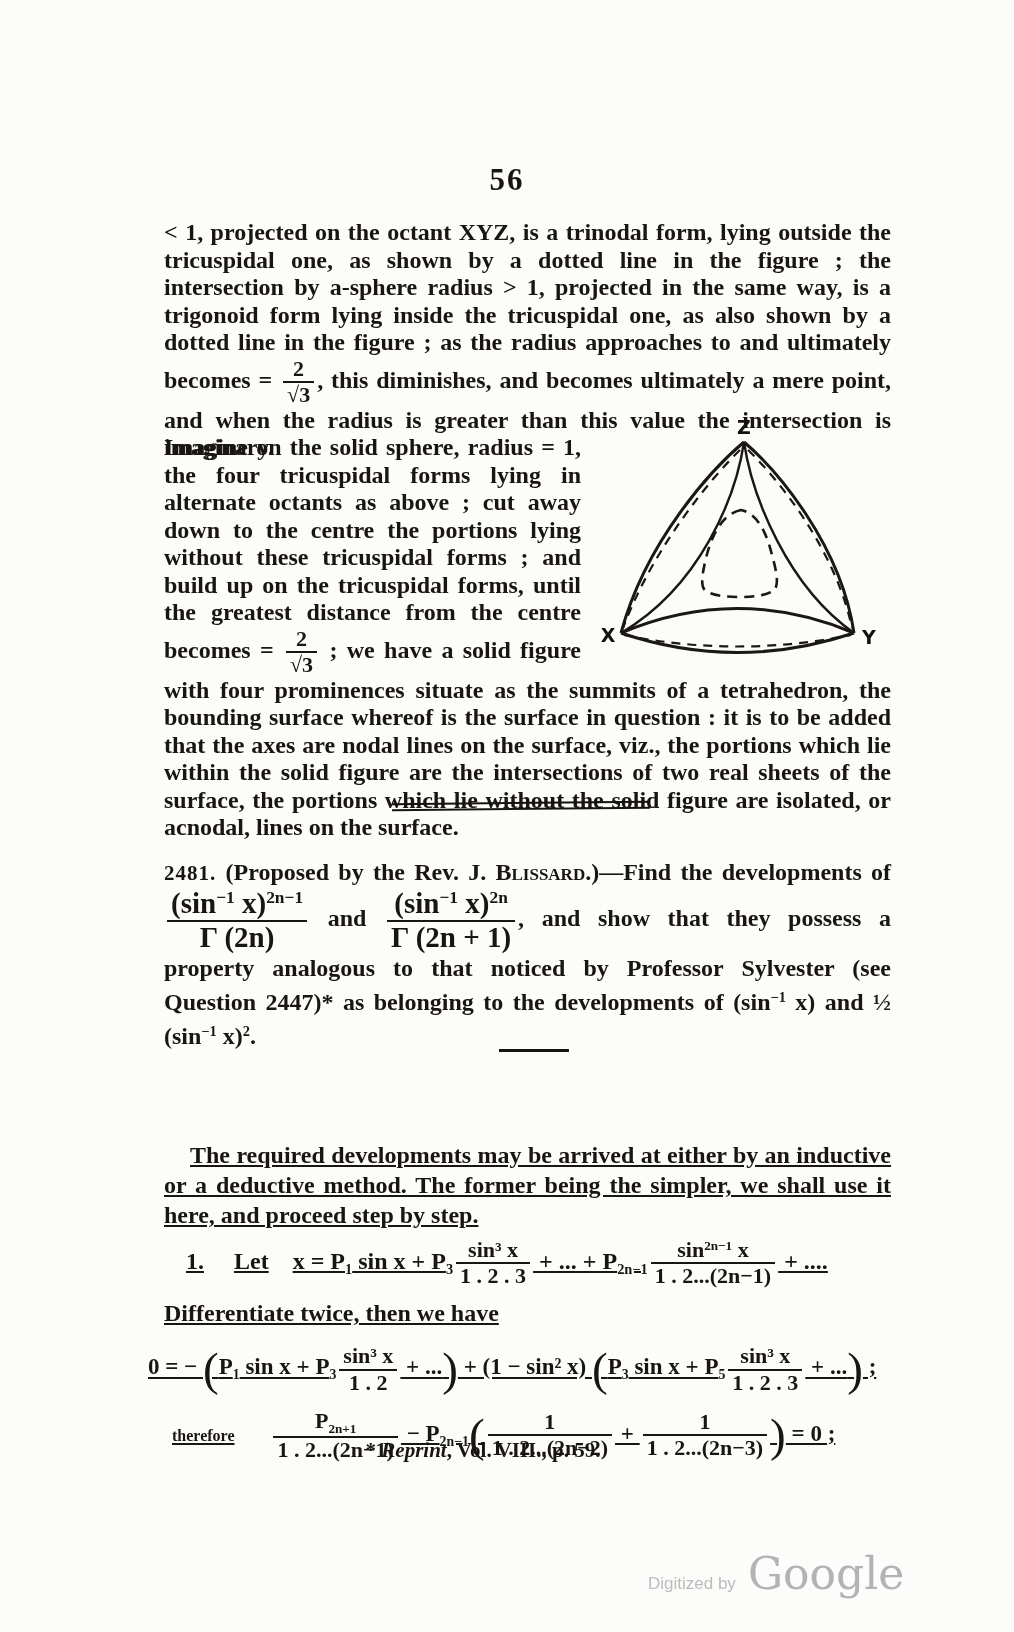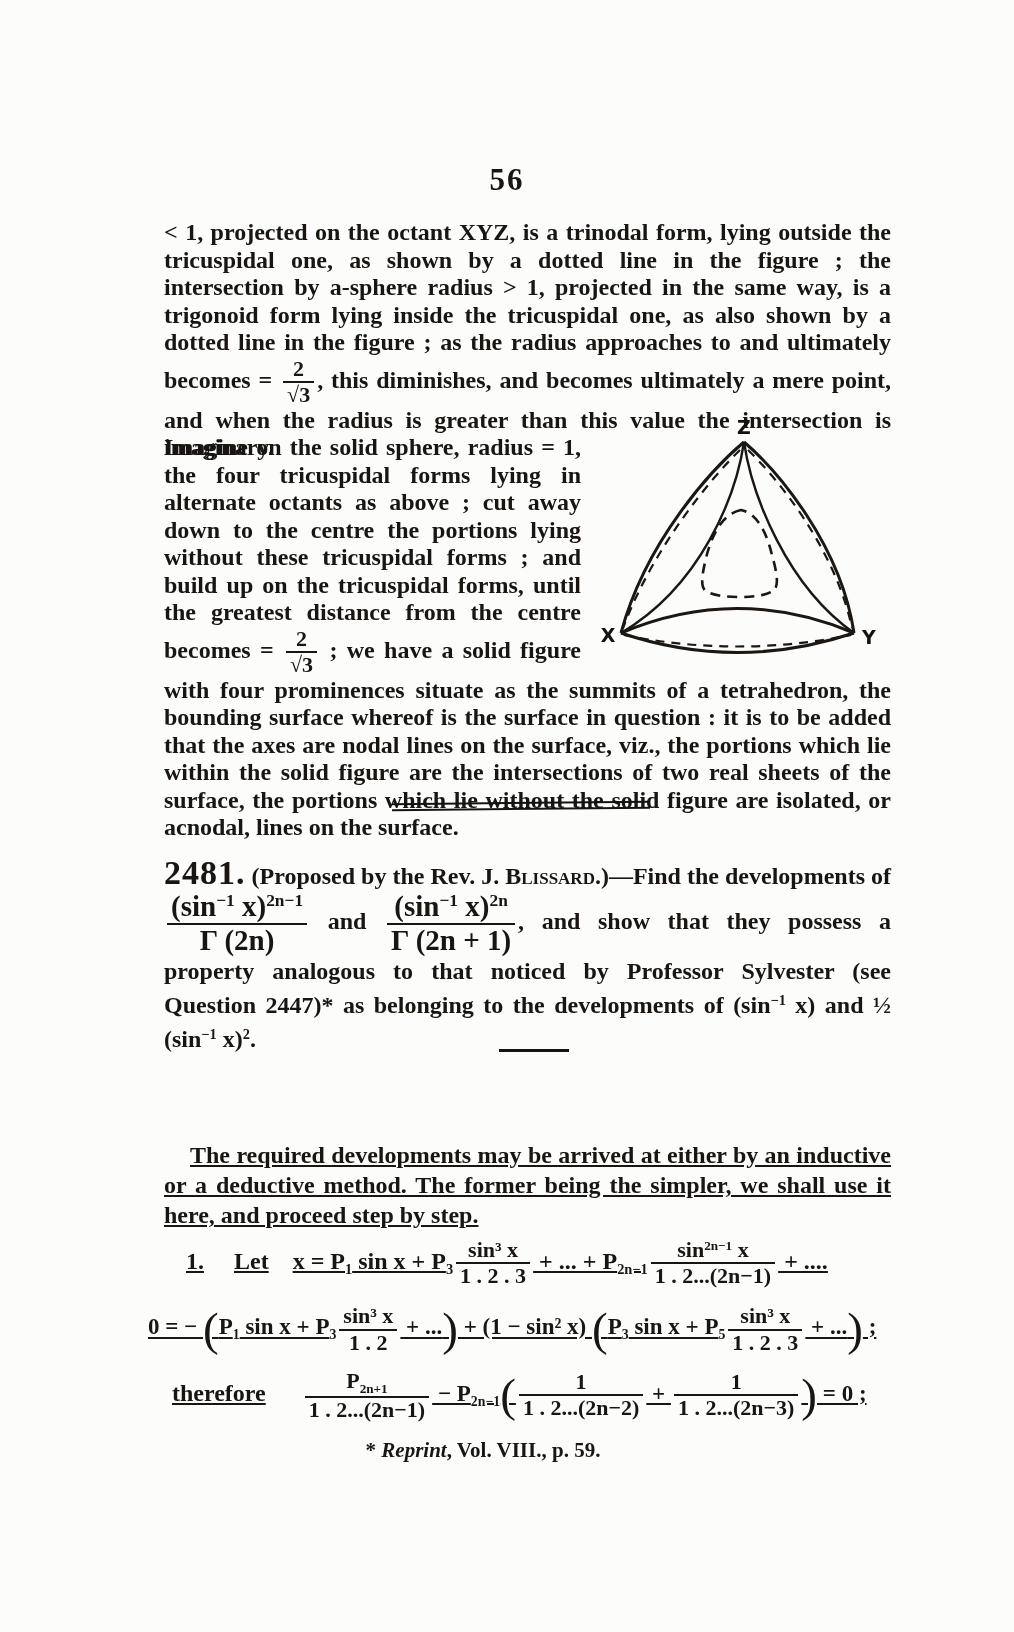--- a/index.html
+++ b/index.html
@@ -19,34 +19,34 @@
   .fr .n{display:block;padding:0 4px;}
   .fr .d{display:block;border-top:2.4px solid #191511;padding:0 4px;}
   .sp{font-size:60%;vertical-align:0.55em;}
   .sb{font-size:60%;vertical-align:-0.35em;}
   .it{font-style:italic;}
   .sc{font-variant:small-caps;}
   .rule2{position:absolute;top:802px;left:392px;width:258px;height:4px;
          border-top:2.5px solid #151310;border-bottom:2.5px solid #151310;
          transform:rotate(-0.5deg);}
   .prob{top:858px;font-size:24px;line-height:29px;text-align:justify;}
-  .pnum{font-size:34px;letter-spacing:1px;}
+  .pnum{font-size:21px;letter-spacing:1px;}
   .prob .fr{font-size:29px;}
   .shortrule{position:absolute;top:1049px;left:499px;width:70px;height:0;
              border-top:3px solid #151310;}
   .heading{top:1086px;text-align:center;font-size:25px;}
   .solbody{top:1140px;text-decoration:underline;}
   .solpara{margin:0;text-indent:26px;font-size:24px;line-height:30px;text-align:justify;}
   .eq{white-space:nowrap;font-size:24px;margin-top:8px;}
   .eqlabel{margin-left:22px;}
   .eqlet{margin-left:30px;}
   .eqstart{margin-left:24px;}
   .eq2{margin-left:-16px;font-size:23px;margin-top:16px;}
   .eq3{margin-left:8px;font-size:23px;margin-top:14px;}
-  .therefore{margin-right:36px;font-size:24px;}
+  .therefore{margin-right:36px;font-size:16px;}
   .bigp{font-size:205%;font-weight:400;vertical-align:middle;line-height:1;}
   .introline{margin:10px 0 0 0;font-size:24px;line-height:30px;}
   .footnote{position:absolute;top:1438px;left:0;width:1014px;text-align:center;
             font-size:21px;transform:translateX(-24px);}
   .wm{position:absolute;left:648px;top:1548px;display:flex;align-items:baseline;
       gap:12px;font-weight:400;}
   .wms{font-family:"Liberation Sans","DejaVu Sans",sans-serif;font-size:17px;color:#bcbcbc;}
   .wml{font-family:"DejaVu Serif",serif;font-size:44px;color:#b3b3b3;}
 </style>
 </head>
@@ -82,23 +82,28 @@
 
   <div class="shortrule"></div>
 
 
   <div class="col solbody">
 
     <p class="solpara">The required developments may be arrived at either by an inductive or a deductive method.  The former being the simpler, we shall use it here, and proceed step by step.</p>
 
     <div class="eq"><span class="eqlabel">1.</span><span class="eqlet">Let</span><span class="eqstart">x = P</span><span class="sb">1</span><span> sin x + P</span><span class="sb">3</span><span class="fr"><span class="n">sin³ x</span><span class="d">1 . 2 . 3</span></span><span> + ... + P</span><span class="sb">2n−1</span><span class="fr"><span class="n"><span>sin</span><span class="sp">2n−1</span><span> x</span></span><span class="d">1 . 2...(2n−1)</span></span><span> + ....</span></div>
 
+    <p class="introline">Differentiate twice, then we have</p>
 
     <div class="eq eq2"><span>0 = − </span><span class="bigp">(</span><span>P</span><span class="sb">1</span><span> sin x + P</span><span class="sb">3</span><span class="fr"><span class="n">sin³ x</span><span class="d">1 . 2</span></span><span> + ...</span><span class="bigp">)</span><span> + (1 − sin² x) </span><span class="bigp">(</span><span>P</span><span class="sb">3</span><span> sin x + P</span><span class="sb">5</span><span class="fr"><span class="n">sin³ x</span><span class="d">1 . 2 . 3</span></span><span> + ...</span><span class="bigp">)</span><span> ;</span></div>
 
     <div class="eq eq3"><span class="therefore">therefore</span><span class="fr"><span class="n"><span>P</span><span class="sb">2n+1</span></span><span class="d">1 . 2...(2n−1)</span></span><span> − P</span><span class="sb">2n−1</span><span class="bigp">(</span><span class="fr"><span class="n">1</span><span class="d">1 . 2...(2n−2)</span></span><span> + </span><span class="fr"><span class="n">1</span><span class="d">1 . 2...(2n−3)</span></span><span class="bigp">)</span><span> = 0 ;</span></div>
 
   </div>
 
   <div class="footnote"><span>* </span><span class="it">Reprint</span><span>, Vol. VIII., p. 59.</span></div>
 
+  <div class="wm">
+      <span class="wms">Digitized by</span>
+      <span class="wml">Google</span>
+    </div>
 
 </div>
 
 </body></html>

